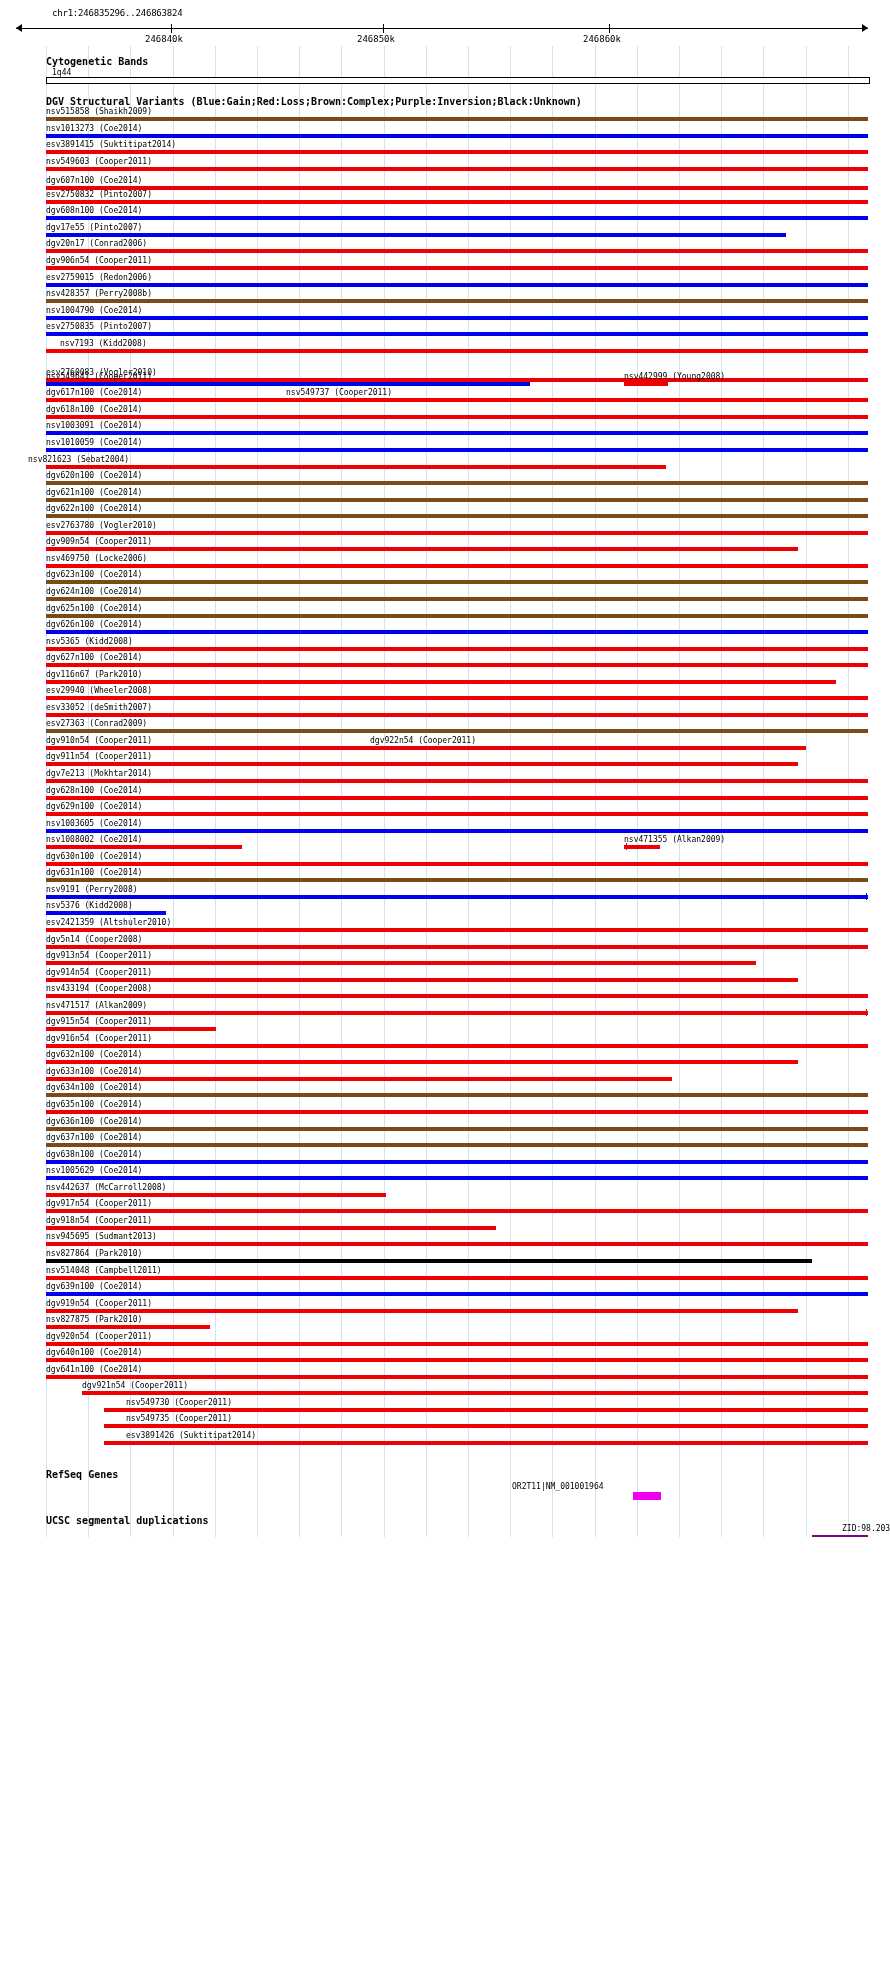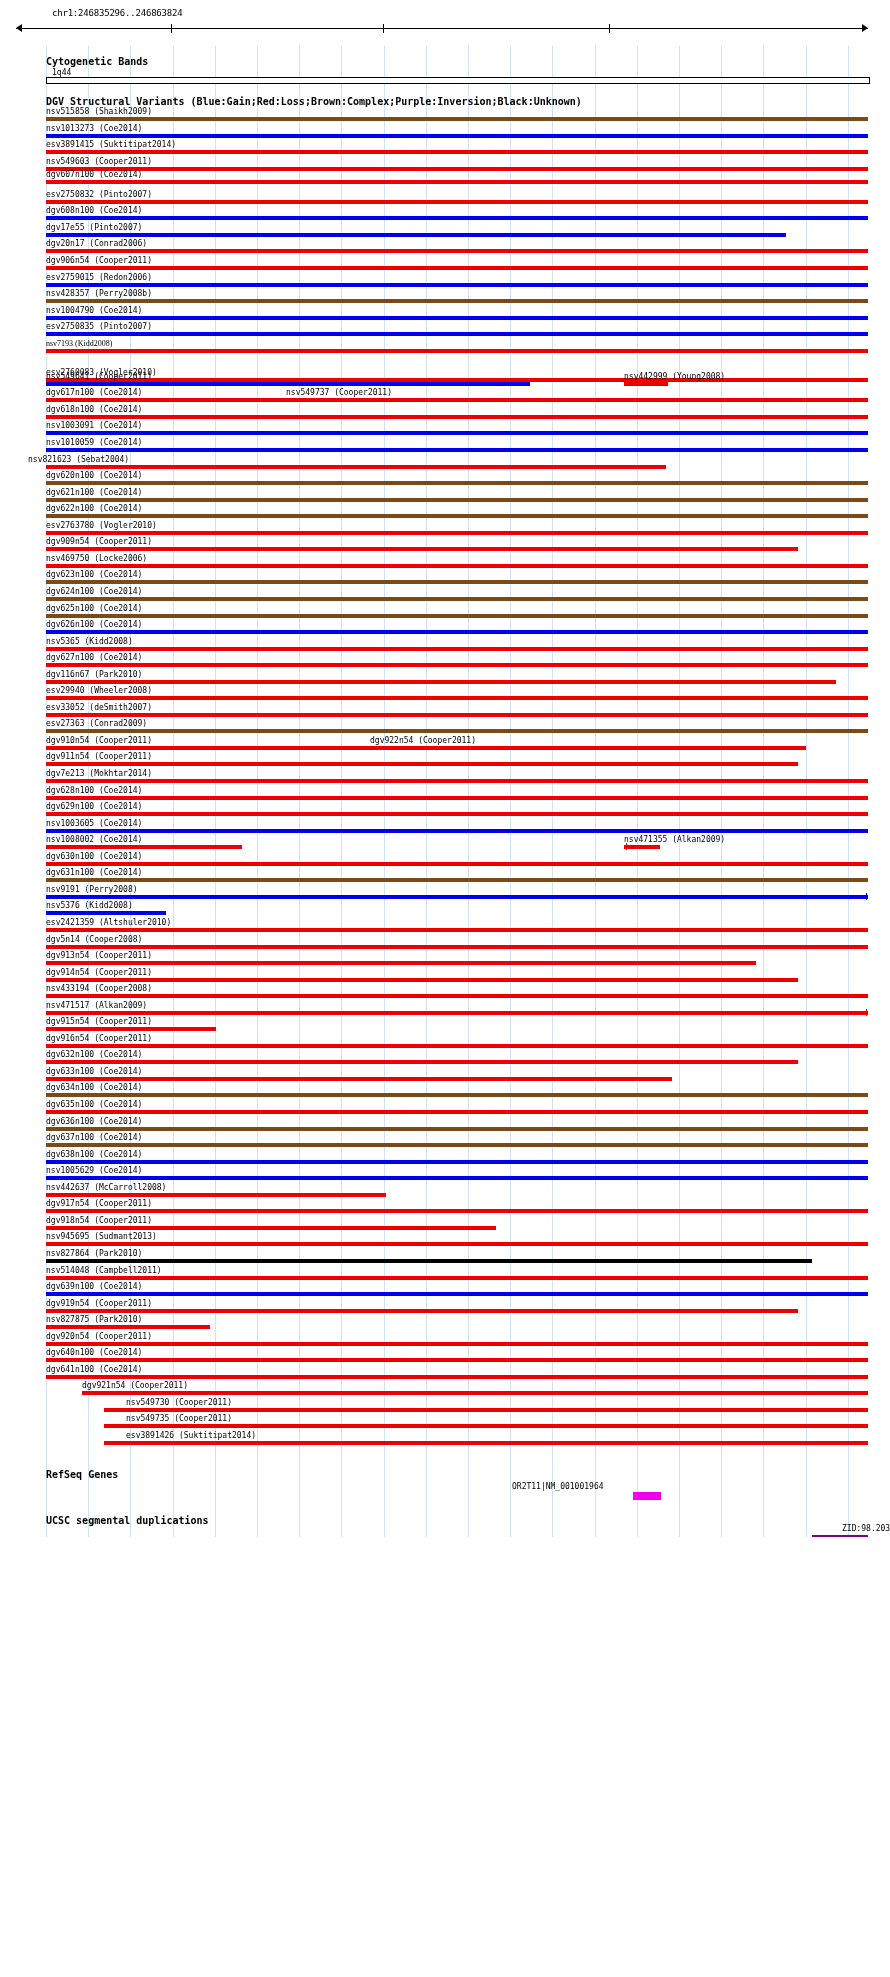--- a/index.html
+++ b/index.html
@@ -45,20 +45,25 @@
   <div class="coord">chr1:246835296..246863824</div>
 
   <div class="ruler">
     <div class="arrL"></div>
     <div class="arrR"></div>
     <div class="axis"></div>
   <div class="tick" style="left: 155px;"></div>
       <div class="tick" style="left: 367px;"></div>
       <div class="tick" style="left: 593px;"></div>
     </div>
+  <div class="rulerlabels">
+    <span style="left:145px">246840k</span>
+    <span style="left:357px">246850k</span>
+    <span style="left:583px">246860k</span>
+  </div>
 
   <div class="grid" id="gridlines">
       <i style="left: 46px;"></i>
       <i style="left: 88px;"></i>
       <i style="left: 130px;"></i>
       <i style="left: 173px;"></i>
       <i style="left: 215px;"></i>
       <i style="left: 257px;"></i>
       <i style="left: 299px;"></i>
       <i style="left: 341px;"></i>
@@ -91,21 +96,21 @@
         <div class="bar" style="left: 46px; width: 822px; top: 10px; background: rgb(0, 0, 238);"></div>
       </div>
       <div class="track" style="top: 140.1px;">
         <div class="tlabel" style="left: 46px;">esv3891415 (Suktitipat2014)</div>
         <div class="bar" style="left: 46px; width: 822px; top: 10px; background: rgb(238, 0, 0);"></div>
       </div>
       <div class="track" style="top: 156.65px;">
         <div class="tlabel" style="left: 46px;">nsv549603 (Cooper2011)</div>
         <div class="bar" style="left: 46px; width: 822px; top: 10px; background: rgb(238, 0, 0);"></div>
       </div>
-      <div class="track" style="top: 170px;">
+      <div class="track" style="top: 176px;">
         <div class="tlabel" style="left: 46px;">dgv607n100 (Coe2014)</div>
         <div class="bar" style="left: 46px; width: 822px; top: 10px; background: rgb(238, 0, 0);"></div>
       </div>
       <div class="track" style="top: 189.75px;">
         <div class="tlabel" style="left: 46px;">esv2750832 (Pinto2007)</div>
         <div class="bar" style="left: 46px; width: 822px; top: 10px; background: rgb(238, 0, 0);"></div>
       </div>
       <div class="track" style="top: 206.3px;">
         <div class="tlabel" style="left: 46px;">dgv608n100 (Coe2014)</div>
         <div class="bar" style="left: 46px; width: 822px; top: 10px; background: rgb(0, 0, 238);"></div>
@@ -132,21 +137,21 @@
       </div>
       <div class="track" style="top: 305.6px;">
         <div class="tlabel" style="left: 46px;">nsv1004790 (Coe2014)</div>
         <div class="bar" style="left: 46px; width: 822px; top: 10px; background: rgb(0, 0, 238);"></div>
       </div>
       <div class="track" style="top: 322.15px;">
         <div class="tlabel" style="left: 46px;">esv2750835 (Pinto2007)</div>
         <div class="bar" style="left: 46px; width: 822px; top: 10px; background: rgb(0, 0, 238);"></div>
       </div>
       <div class="track" style="top: 338.7px;">
-        <div class="tlabel" style="left: 46px; font-family: Liberation Serif, serif;">nsv7193 (Kidd2008)</div>
+        <div class="tlabel" style="left: 60px;">nsv7193 (Kidd2008)</div>
         <div class="bar" style="left: 46px; width: 822px; top: 10px; background: rgb(238, 0, 0);"></div>
       </div>
       <div class="track" style="top: 368px;">
         <div class="tlabel" style="left: 46px;">esv2760083 (Vogler2010)</div>
         <div class="bar" style="left: 46px; width: 822px; top: 10px; background: rgb(238, 0, 0);"></div>
       </div>
       <div class="track" style="top: 371.8px;">
         <div class="tlabel" style="left: 46px;">nsv549641 (Cooper2011)</div>
         <div class="bar" style="left: 46px; width: 484px; top: 10px; background: rgb(0, 0, 238);"></div>
         <div class="tlabel" style="left: 624px;">nsv442999 (Young2008)</div>

